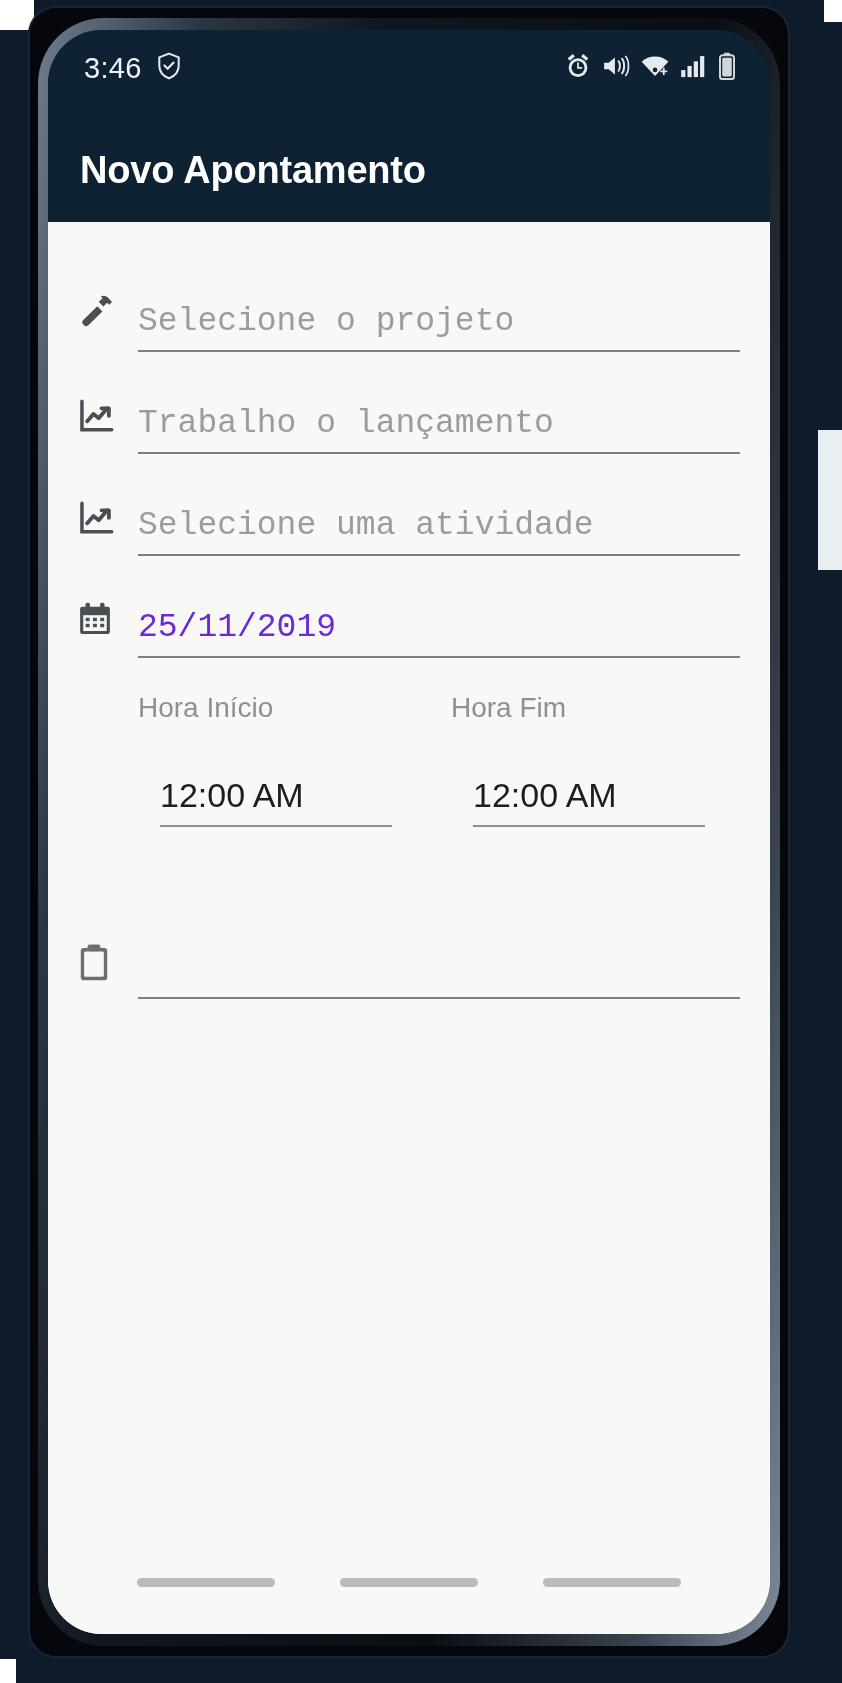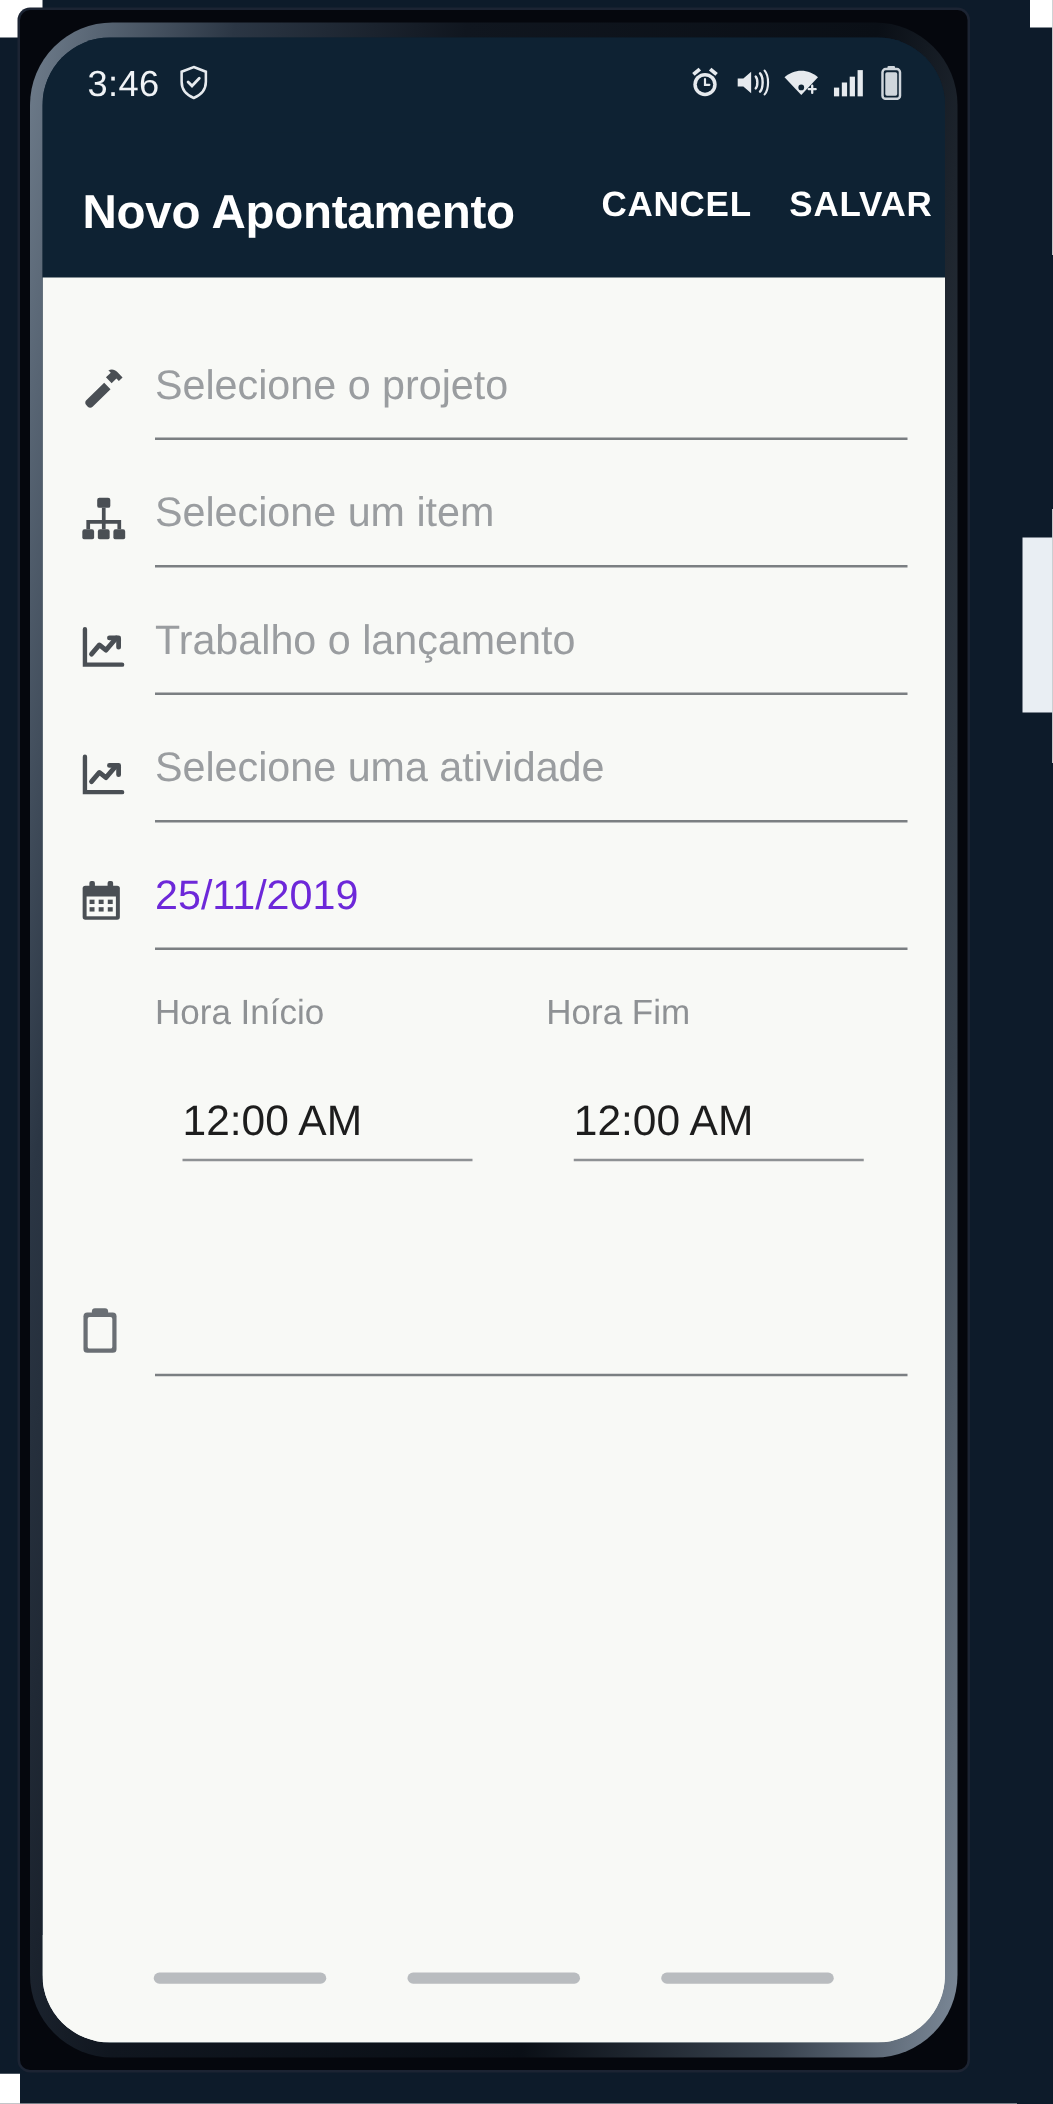--- a/index.html
+++ b/index.html
@@ -13,22 +13,22 @@
     position:absolute;inset:0;
     background:#0d1b2a;
   }
   .backdrop-white-tl{position:absolute;left:0;top:0;width:34px;height:30px;background:#fff;}
   .backdrop-white-tr{position:absolute;right:0;top:0;width:18px;height:22px;background:#fff;}
   .backdrop-white-r{position:absolute;right:0;top:430px;width:24px;height:140px;background:#e9eef3;}
   .backdrop-white-bl{position:absolute;left:0;bottom:0;width:16px;height:24px;background:#fff;}
 
   
   .device{
-    position:absolute;left:16px;top:8px;width:758px;height:1648px;
-    border-radius:8px;
+    position:absolute;left:30px;top:8px;width:758px;height:1648px;
+    border-radius:26px;
     background:#05070d;
     box-shadow:0 0 0 2px #1c2433;
     overflow:hidden;
   }
   .device-bezel{
     position:absolute;left:8px;top:10px;right:8px;bottom:10px;
     border-radius:66px;
     background:linear-gradient(100deg,#6f7d8c 0%,#2b3644 16%,#10161f 34%,#0a0f16 66%,#39434f 86%,#7d8a99 100%);
   }
   .device-screen{
@@ -89,24 +89,25 @@
   }
   .field-icon{
     width:62px;min-width:62px;height:62px;
     display:flex;align-items:center;justify-content:flex-start;
     padding-bottom:16px;
     box-sizing:border-box;
   }
   .field-body{
     flex:1;
     border-bottom:2px solid #7b7f82;
-    padding-bottom:26px;
+    padding-bottom:12px;
     display:flex;align-items:flex-end;
     min-height:56px;
     box-sizing:border-box;
+    font-family:Liberation Mono, monospace;
   }
   .field-text{
     font-size:33px;color:#9a9da0;font-weight:400;line-height:1;
     white-space:nowrap;
   }
   .field-text.filled{color:#6d28d9;}
 
   
   .time-row{
     display:flex;
@@ -217,55 +218,37 @@
             <rect x="4.4" y="0.6" width="5.2" height="2.4" rx="0.8" fill="#cfd6dc"></rect>
             <rect x="1" y="2.8" width="12" height="20.4" rx="2.2" fill="none" stroke="#cfd6dc" stroke-width="1.7"></rect>
             <rect x="2.9" y="5" width="8.2" height="16" rx="1.2" fill="#cfd6dc"></rect>
           </svg>
         </span>
       </div>
     </div>
 
     <div class="appbar">
       <span class="appbar-title">Novo Apontamento</span>
-      <div class="appbar-actions">
-        <button class="appbar-btn">CANCEL</button>
-        <button class="appbar-btn">SALVAR</button>
-      </div>
     </div>
 
     <div class="surface">
       <div class="form">
 
         <div class="field">
           <span class="field-icon">
             <svg width="42" height="42" viewBox="0 0 24 24">
               <path d="M14.1 2.6 c1.2-.9 3-.6 4.1.6 l2.4 2.5 -1.7 1.6 -1.1-1.1 -2.2 2.1 -2.6-2.7 2.2-2.1 -1.1-1.1 Z" fill="#4a4f54"></path>
               <path d="M12.2 8.1 l2.9 3 -8.2 8 c-.6.6-1.6.6-2.2 0l-.7-.8c-.6-.6-.6-1.6 0-2.2 Z" fill="#4a4f54"></path>
             </svg>
           </span>
           <span class="field-body">
             <span class="field-text">Selecione o projeto</span>
           </span>
         </div>
 
-        <div class="field">
-          <span class="field-icon">
-            <svg width="42" height="42" viewBox="0 0 24 24">
-              <rect x="9" y="2.4" width="6" height="4.6" rx="1" fill="#4a4f54"></rect>
-              <rect x="2.2" y="16.8" width="5.4" height="4.6" rx="1" fill="#4a4f54"></rect>
-              <rect x="9.3" y="16.8" width="5.4" height="4.6" rx="1" fill="#4a4f54"></rect>
-              <rect x="16.4" y="16.8" width="5.4" height="4.6" rx="1" fill="#4a4f54"></rect>
-              <path d="M12 7 v4.6 M4.9 16.8 v-3.4 h14.2 v3.4 M12 11.6 v5.2" stroke="#4a4f54" stroke-width="1.7" fill="none"></path>
-            </svg>
-          </span>
-          <span class="field-body">
-            <span class="field-text">Selecione um item</span>
-          </span>
-        </div>
 
         <div class="field">
           <span class="field-icon">
             <svg width="42" height="42" viewBox="0 0 24 24">
               <path d="M3.4 4.2 v16.2 h17" stroke="#4a4f54" stroke-width="2" fill="none" stroke-linecap="round"></path>
               <path d="M6.4 15.6 l3.6-4.2 3 2.4 4.8-5.6" stroke="#4a4f54" stroke-width="2.2" fill="none" stroke-linecap="round" stroke-linejoin="round"></path>
               <path d="M14.6 8.2 h4.2 v4.2" stroke="#4a4f54" stroke-width="2.2" fill="none" stroke-linecap="round" stroke-linejoin="round"></path>
             </svg>
           </span>
           <span class="field-body">

